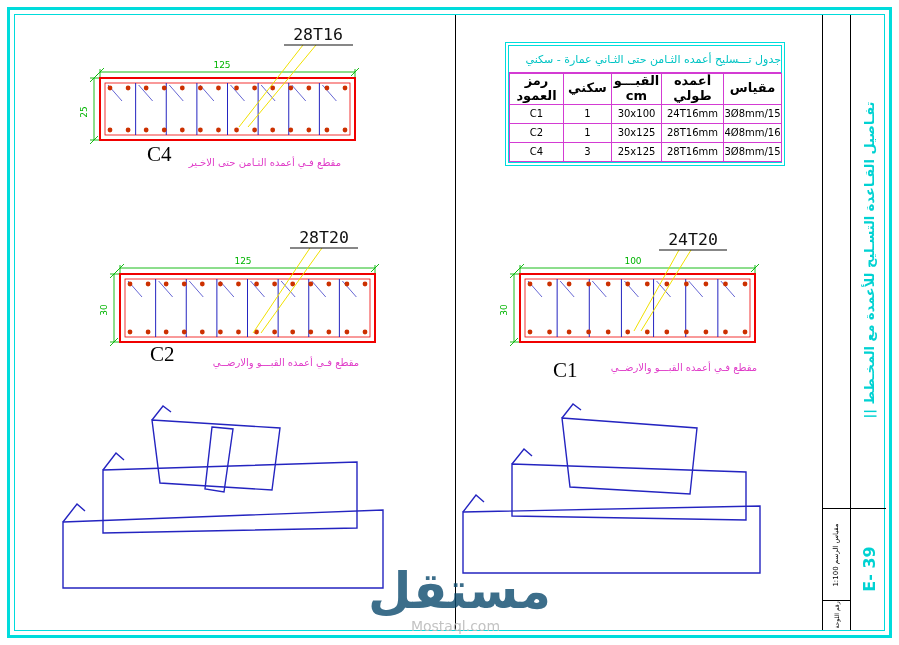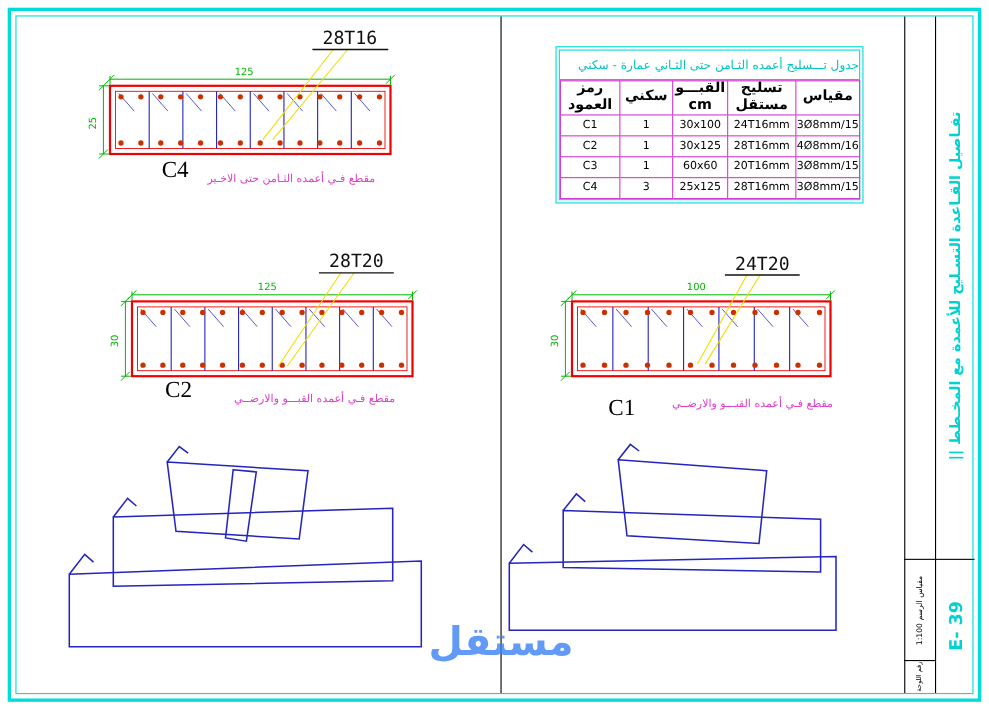--- a/index.html
+++ b/index.html
@@ -23,21 +23,21 @@
   .caption{color:#e03cc8;font-size:10px;white-space:nowrap}
   
   .rot{position:absolute}
   .rot span{position:absolute;left:50%;top:50%;transform:translate(-50%,-50%) rotate(-90deg);white-space:nowrap;display:block}
   .vtitle span{color:#00d2d2;font-size:13px;font-weight:bold}
   .scale span{color:#000;font-size:7px}
   .sheetlbl span{color:#000;font-size:6px}
   .sheetnum span{color:#00d2d2;font-size:16px;font-weight:bold}
   
   .watermark{left:368px;top:564px;width:175px;text-align:center;z-index:40}
-  .wm-name{font-size:36px;font-weight:bold;color:#3b82f6;opacity:.8;line-height:1.1}
+  .wm-name{font-size:50px;font-weight:bold;color:#0c4a6e;opacity:.8;line-height:1.1}
   .wm-site{font-size:14px;color:#bcbcbc;opacity:.9;line-height:1}
   
   .secrect{fill:none;stroke:#f00000;stroke-width:2}
   .secrect-in{fill:none;stroke:#f00000;stroke-width:.8}
   .dim{stroke:#00b400;stroke-width:.9;fill:none}
   .dimtxt{fill:#00b400;font-size:9px;font-family:"DejaVu Sans",sans-serif}
   .leader{stroke:#f0e000;stroke-width:1;fill:none}
   .barlbl{fill:#101010;font-size:16.5px;font-family:"DejaVu Sans Mono",monospace}
   .underln{stroke:#101010;stroke-width:1.2}
   .stir{stroke:#2424c0;fill:none;stroke-width:1.4;stroke-linejoin:miter}
@@ -257,47 +257,40 @@
         <col style="width:48px">
         <col style="width:50px">
         <col style="width:62px">
         <col style="width:58px">
     </colgroup>
     <thead>
       <tr>
         <th dir="rtl">رمز العمود</th>
         <th dir="rtl">سكني</th>
         <th dir="rtl">القبـــو cm</th>
-        <th dir="rtl">تسليح مستقل</th>
+        <th dir="rtl">أعمده طولي</th>
         <th dir="rtl">مقياس</th>
       </tr>
     </thead>
     <tbody>
       <tr>
         <td>C1</td>
         <td>1</td>
         <td>30x100</td>
         <td>24T16mm</td>
         <td>3Ø8mm/15</td>
       </tr>
       <tr>
         <td>C2</td>
         <td>1</td>
         <td>30x125</td>
         <td>28T16mm</td>
         <td>4Ø8mm/16</td>
       </tr>
       <tr>
-        <td>C3</td>
-        <td>1</td>
-        <td>60x60</td>
-        <td>20T16mm</td>
-        <td>3Ø8mm/15</td>
-      </tr>
-      <tr>
         <td>C4</td>
         <td>3</td>
         <td>25x125</td>
         <td>28T16mm</td>
         <td>3Ø8mm/15</td>
       </tr>
     </tbody>
   </table>
 </div>
 
@@ -309,13 +302,14 @@
 </div>
 <div class="rot sheetlbl" style="left:823px;top:601px;width:26px;height:28px">
   <span dir="rtl">رقم اللوحة</span>
 </div>
 <div class="rot sheetnum" style="left:852px;top:510px;width:34px;height:118px">
   <span>E- 39</span>
 </div>
 
 <div class="abs watermark">
   <div class="wm-name">مستقل</div>
+  <div class="wm-site">Mostaql.com</div>
 </div>
 
 </body></html>

